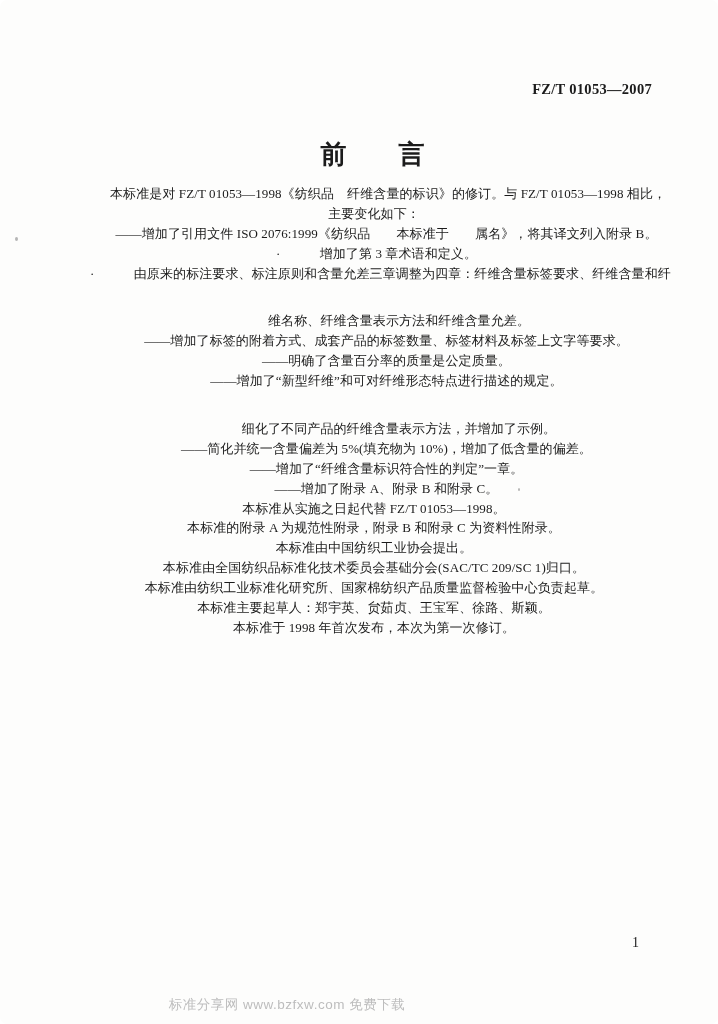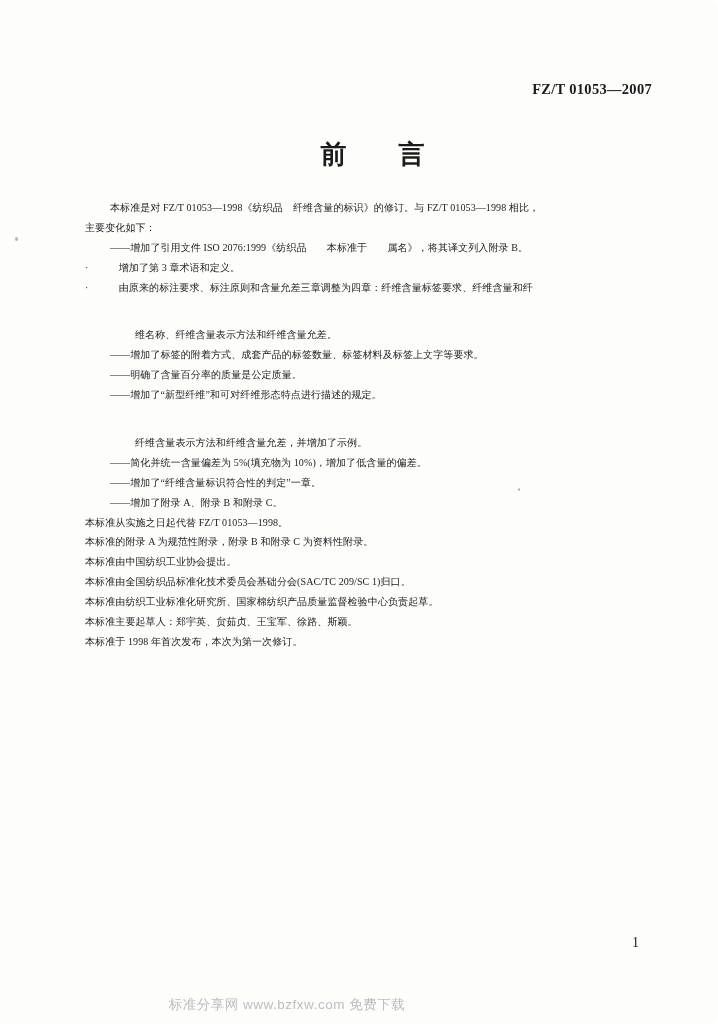--- a/index.html
+++ b/index.html
@@ -28,33 +28,34 @@
     left: 85px;
     width: 567px;
     margin: 4px;
     text-align: center;
     font-size: 26px;
     font-weight: bold;
     white-space: pre;
   }
   .body-lines {
     position: absolute;
-    top: 198px;
+    top: 184px;
     left: 85px;
     width: 578px;
-    font-size: 10px;
+    font-size: 13px;
+    text-align: center;
   }
   .line {
     height: 19.9px;
     line-height: 19.9px;
     white-space: pre;
     letter-spacing: 0.1px;
   }
   .i0 { margin-left: 0; }
-  .i1 { }
+  .i1 { margin-left: 5px; }
   .i2 { margin-left: 25px; }
   .i4 { margin-left: 50px; margin-top: 28px; }
   .page-number {
     position: absolute;
     top: 935px;
     left: 632px;
     font-size: 14px;
   }
   .watermark {
     position: absolute;
@@ -88,21 +89,21 @@
   <div class="body-lines" id="body-lines">
       <div class="line i2">本标准是对 FZ/T 01053—1998《纺织品　纤维含量的标识》的修订。与 FZ/T 01053—1998 相比，</div>
       <div class="line i0">主要变化如下：</div>
       <div class="line i2">——增加了引用文件 ISO 2076:1999《纺织品　　本标准于　　属名》，将其译文列入附录 B。</div>
       <div class="line i1">·　　　增加了第 3 章术语和定义。</div>
       <div class="line i1">·　　　由原来的标注要求、标注原则和含量允差三章调整为四章：纤维含量标签要求、纤维含量和纤</div>
       <div class="line i4">维名称、纤维含量表示方法和纤维含量允差。</div>
       <div class="line i2">——增加了标签的附着方式、成套产品的标签数量、标签材料及标签上文字等要求。</div>
       <div class="line i2">——明确了含量百分率的质量是公定质量。</div>
       <div class="line i2">——增加了“新型纤维”和可对纤维形态特点进行描述的规定。</div>
-      <div class="line i4">纤维含量表示方法和纤维含量允差，并增加了示例。</div>
+      <div class="line i4">细化了不同产品的纤维含量表示方法，并增加了示例。</div>
       <div class="line i2">——简化并统一含量偏差为 5%(填充物为 10%)，增加了低含量的偏差。</div>
       <div class="line i2">——增加了“纤维含量标识符合性的判定”一章。</div>
       <div class="line i2">——增加了附录 A、附录 B 和附录 C。</div>
       <div class="line i0">本标准从实施之日起代替 FZ/T 01053—1998。</div>
       <div class="line i0">本标准的附录 A 为规范性附录，附录 B 和附录 C 为资料性附录。</div>
       <div class="line i0">本标准由中国纺织工业协会提出。</div>
       <div class="line i0">本标准由全国纺织品标准化技术委员会基础分会(SAC/TC 209/SC 1)归口。</div>
       <div class="line i0">本标准由纺织工业标准化研究所、国家棉纺织产品质量监督检验中心负责起草。</div>
       <div class="line i0">本标准主要起草人：郑宇英、贠茹贞、王宝军、徐路、斯颖。</div>
       <div class="line i0">本标准于 1998 年首次发布，本次为第一次修订。</div>

